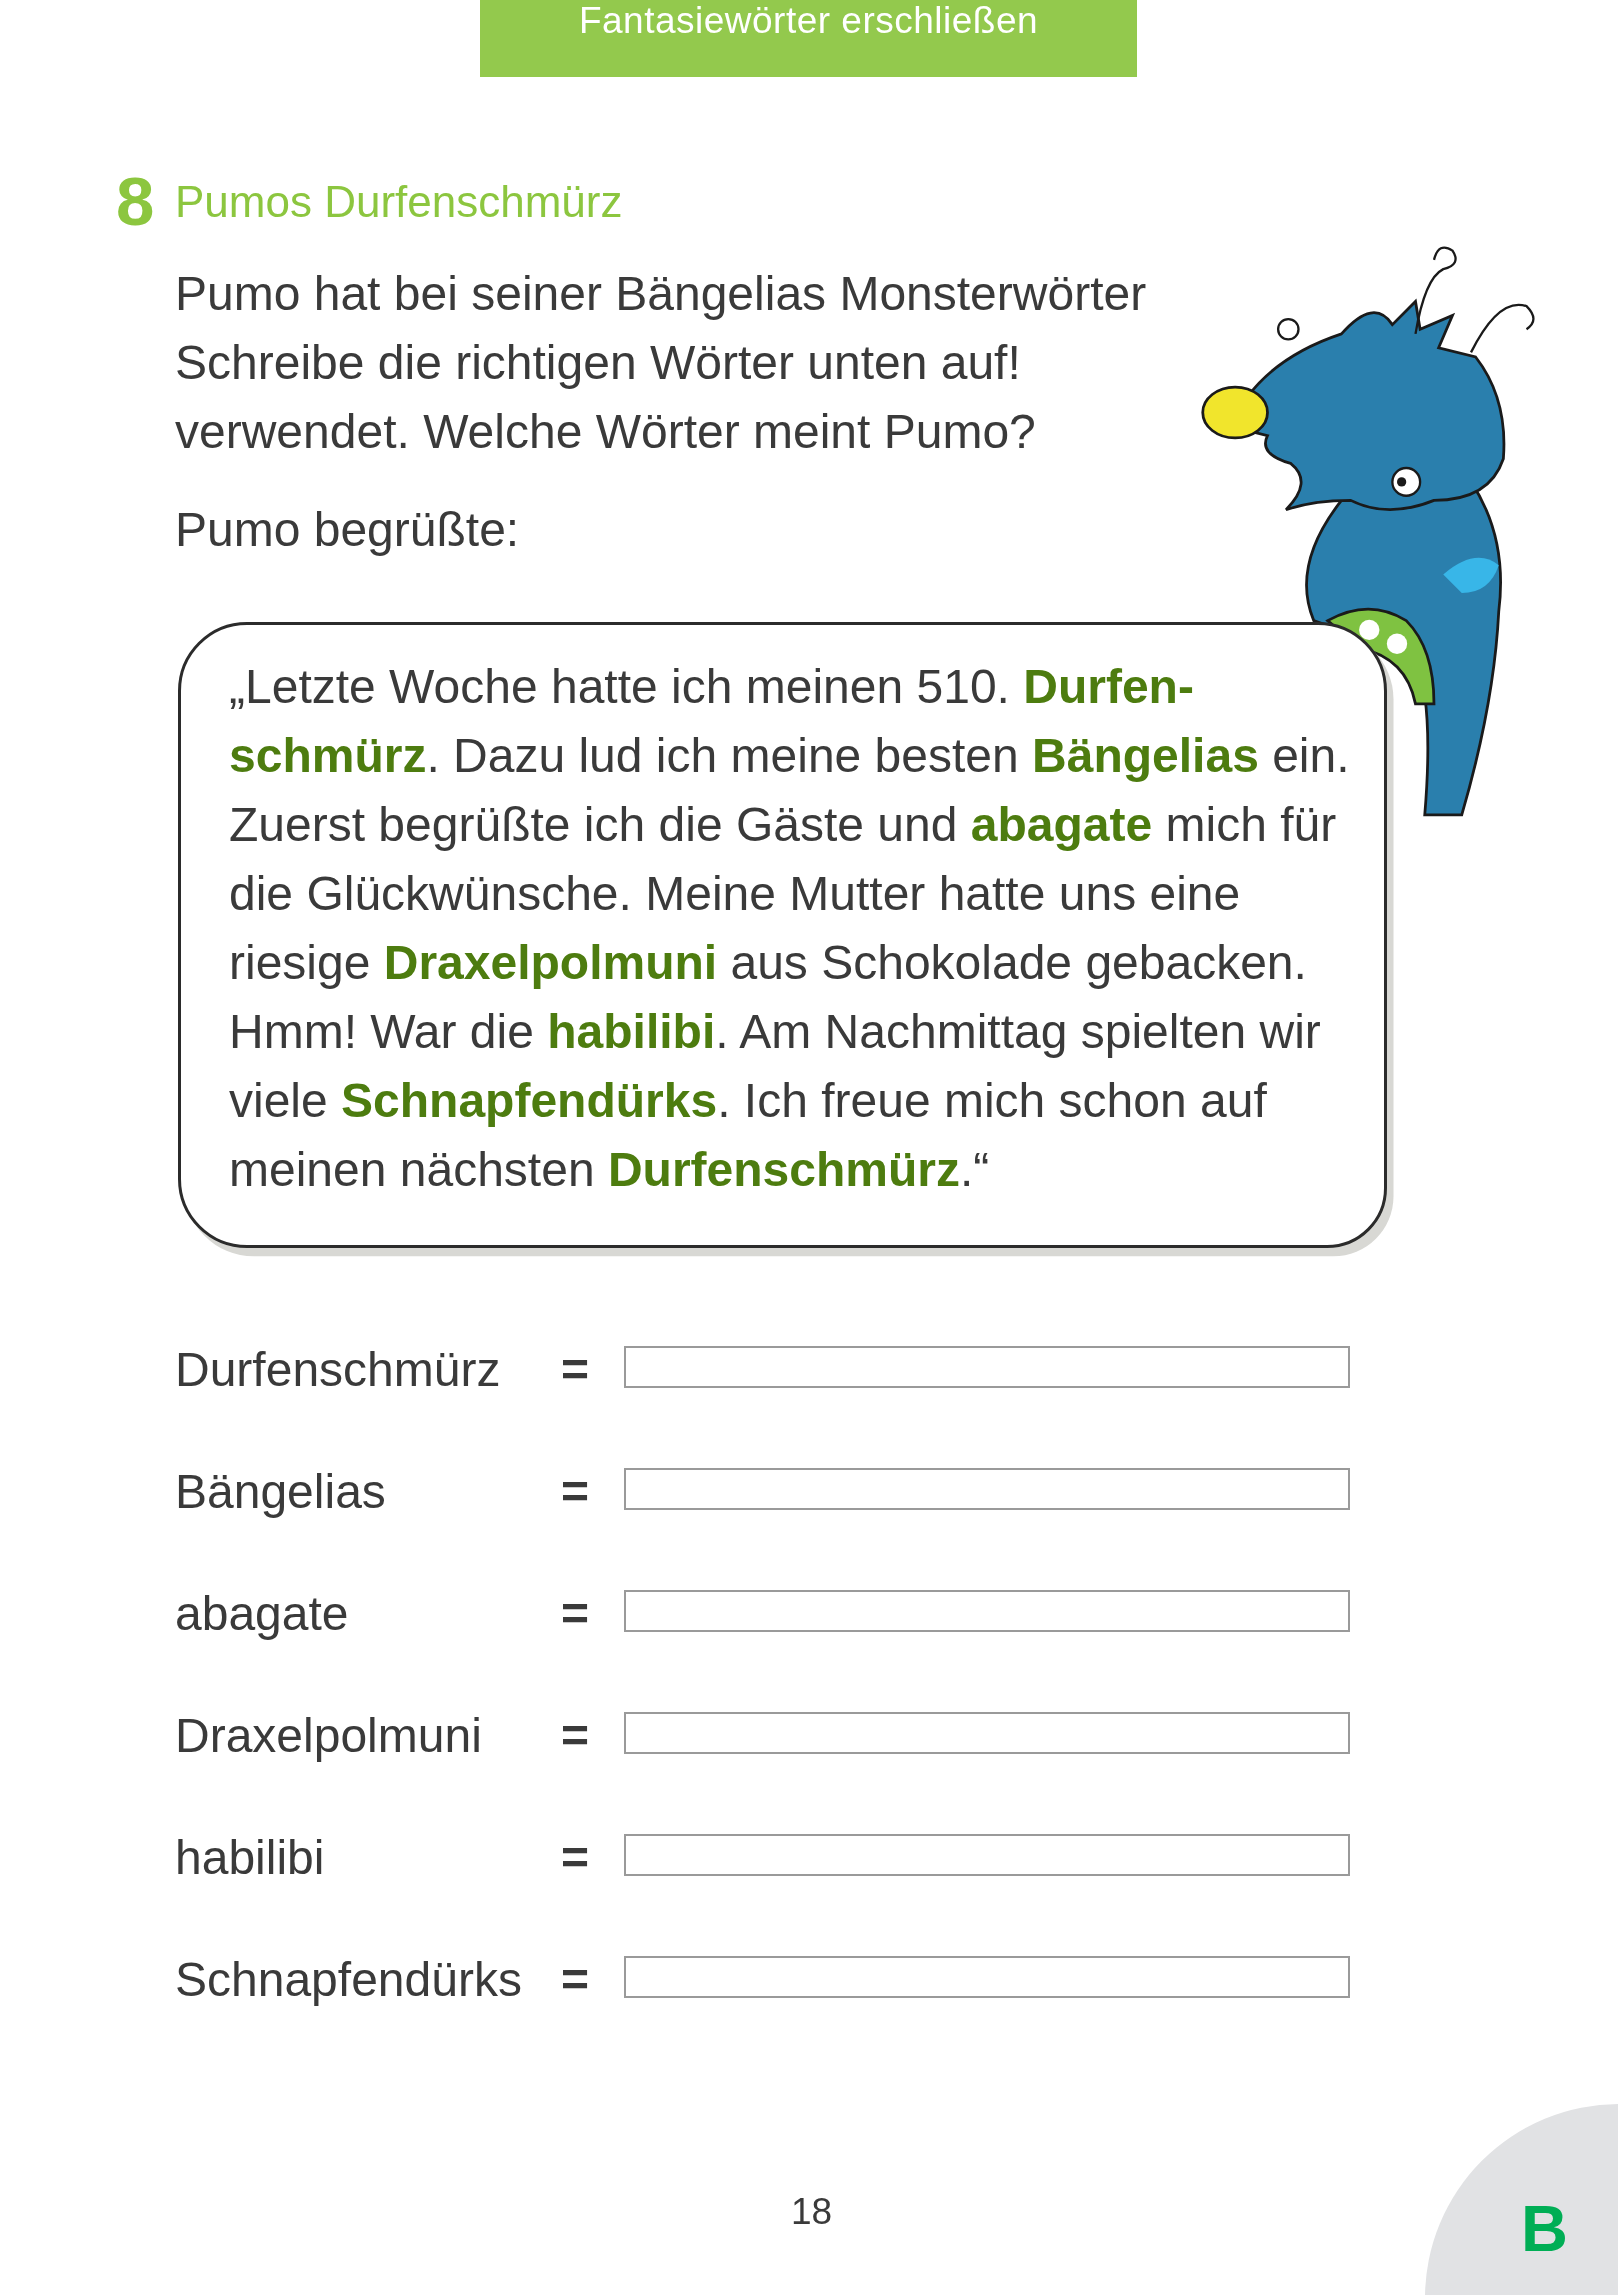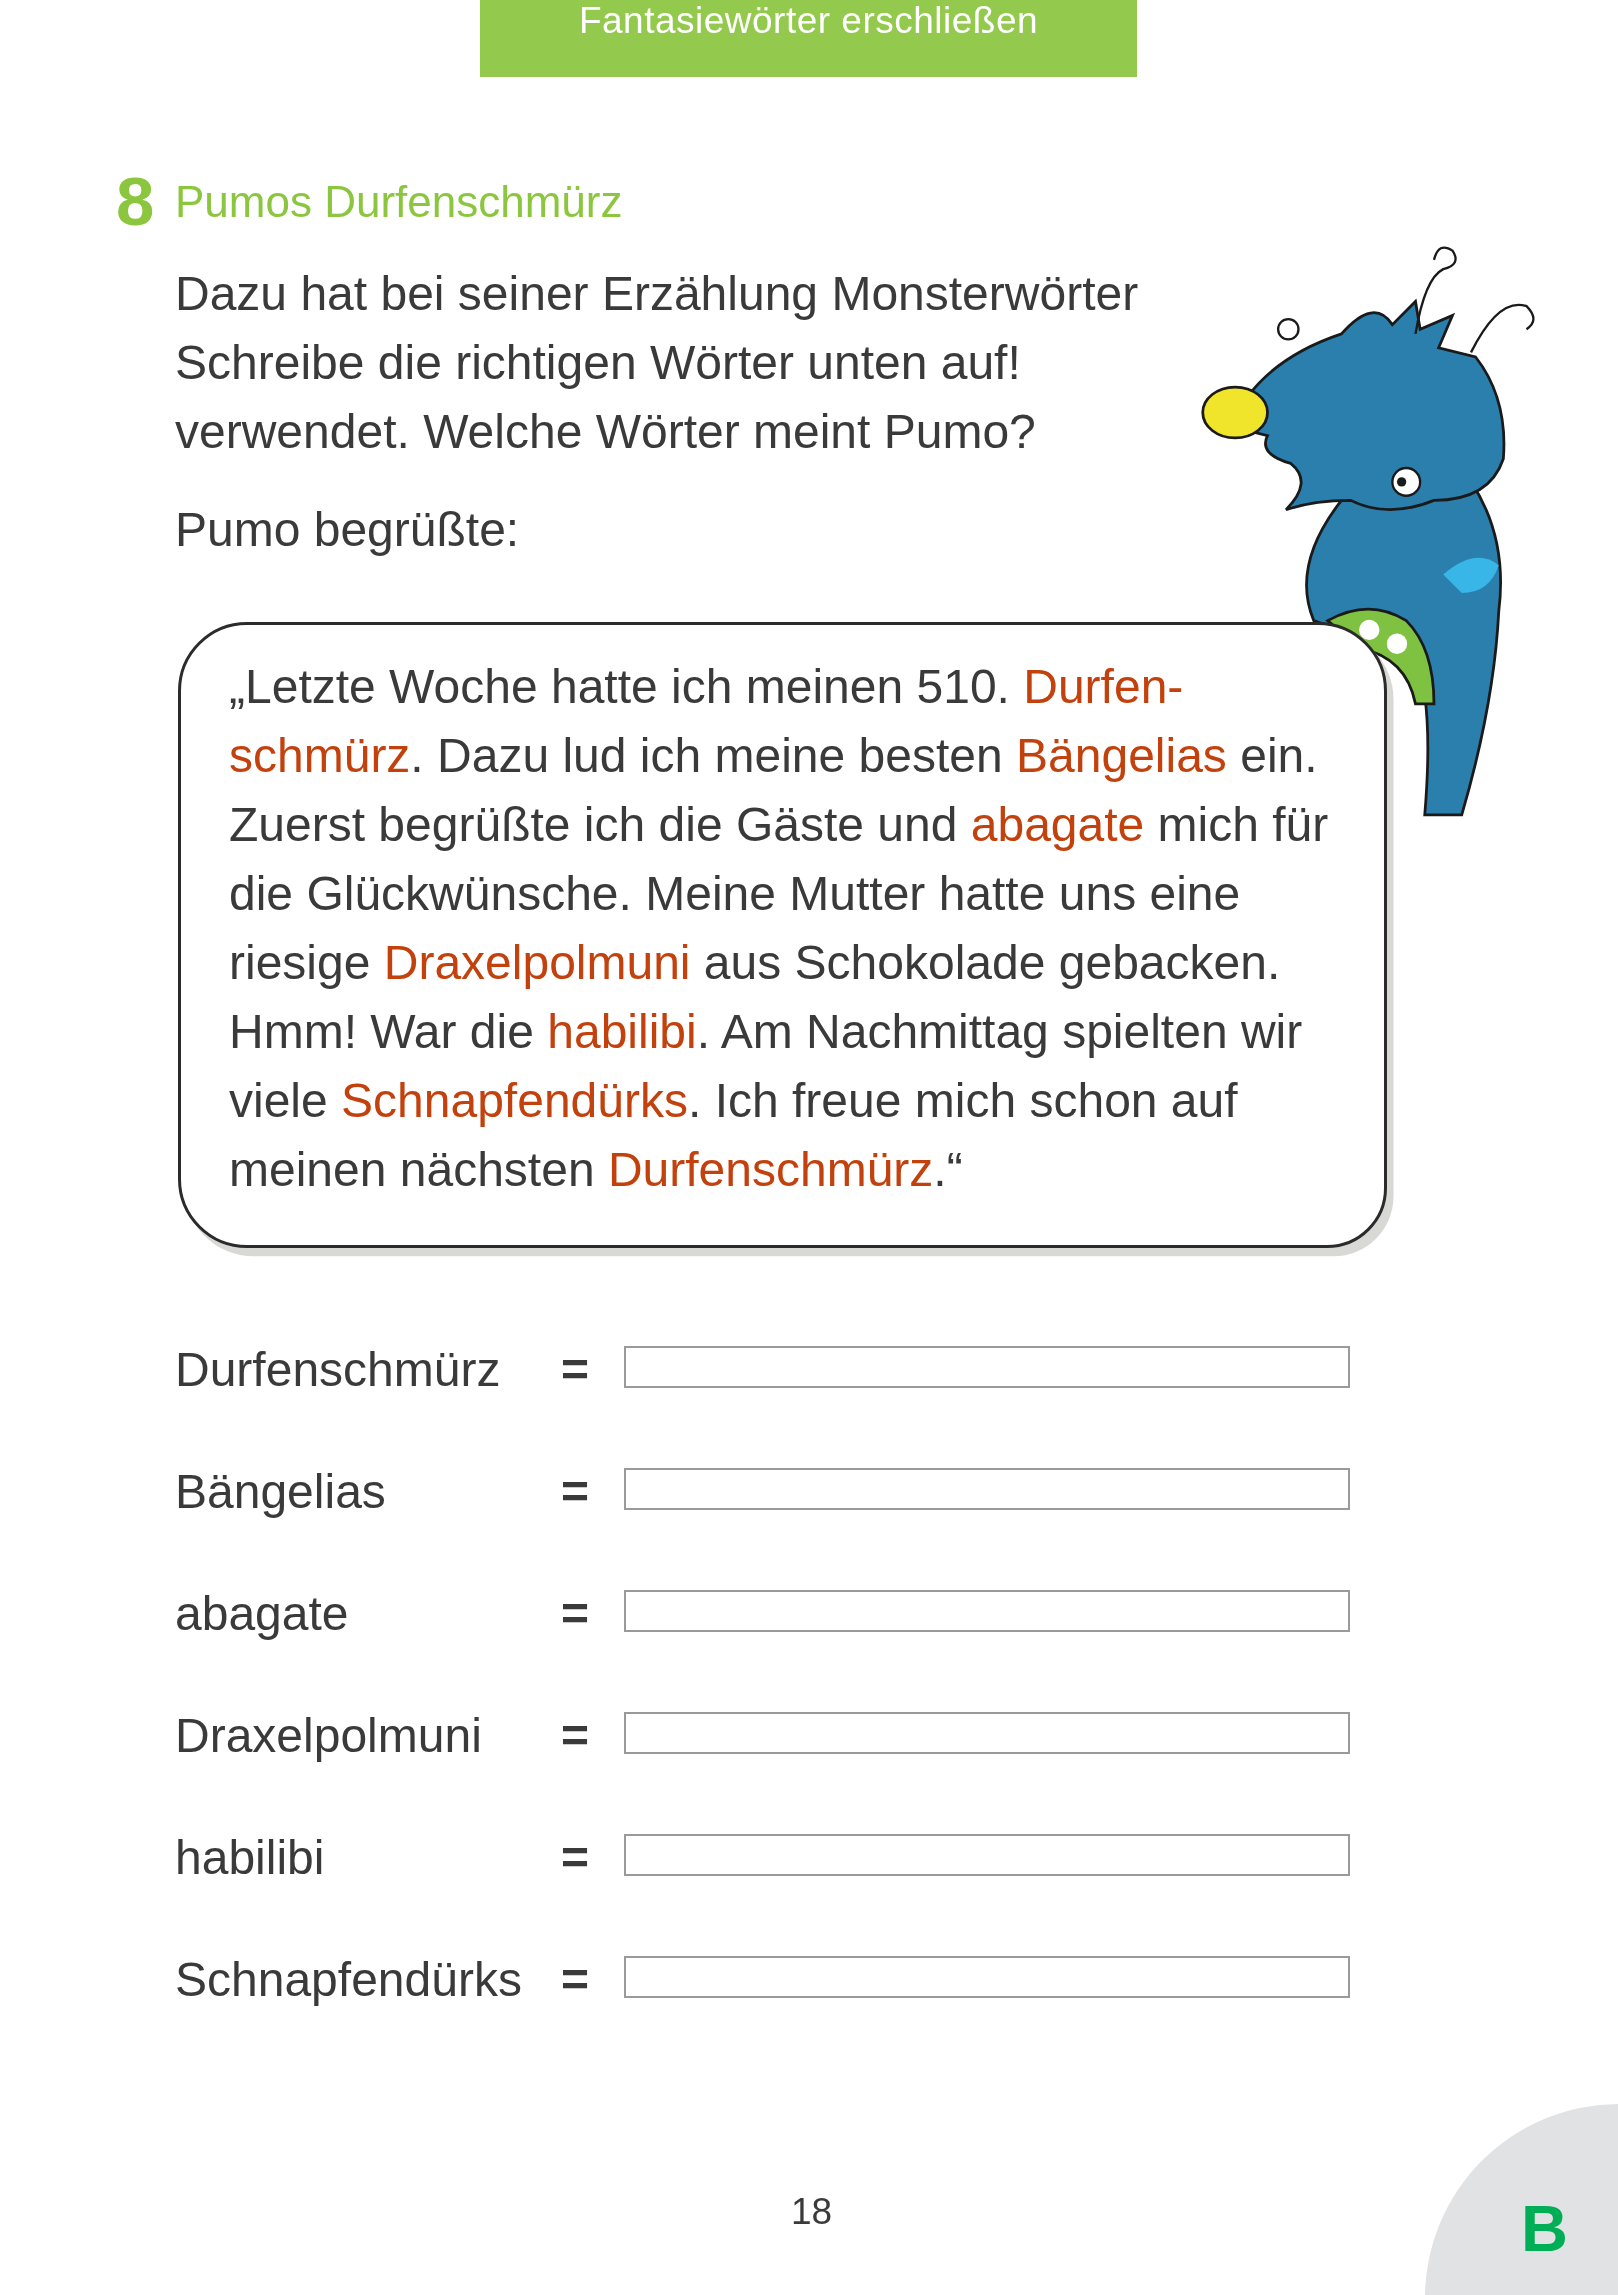--- a/index.html
+++ b/index.html
@@ -10,21 +10,21 @@
   .task-num { position:absolute; left:116px; top:162px; font-size:69px; font-weight:bold; color:#8cc63f; }
   .task-title { position:absolute; left:175px; top:166px; font-size:44px; font-weight:normal; color:#8cc63f;margin-top:11px; }
   .intro { position:absolute; left:175px; top:259px; width:1064px; font-size:48px; line-height:69px; }
   .intro p { margin:0; }
   .story-label { position:absolute; left:175px; top:502px; font-size:48px; }
   .bubble { position:absolute; left:178px; top:622px; width:1203px; height:620px;
          border:3.2px solid #2b2b2b; border-radius:69px 69px 60px 69px; background:#fff;
          box-shadow:6.5px 8.3px 0 #d8d8d4; }
   .bubble-tail { position:absolute; left:1157px; top:516px; width:0; height:0; }
   .bubble-text { position:absolute; left:229px; top:652px; width:1134px; font-size:48px; line-height:69px; color:#3a3a3a; }
-  .red { color:#c2410c; font-weight:normal; }
+  .red { color:#4d7c0f; font-weight:bold; }
   .rows { position:absolute; left:175px; top:1342px; width:1180px; }
   .row { position:relative; height:122px; }
   .row .label { position:absolute; left:0; top:0; font-size:48px; }
   .row .eq { position:absolute; left:386px; top:0; font-size:48px; font-weight:bold; }
   .row input { position:absolute; left:449px; top:3.7px; width:726px; height:42px; border:2.3px solid #9a9a9a;
          box-sizing:border-box; background:#fff; font-size:32px; }
   .page-num { position:absolute; left:791px; top:2191px; font-size:37px; color:#3a3a3a; }
   .corner { position:absolute; left:1425px; top:2104px; width:278px; height:324px; background:#e1e2e4;
          border-radius:194px 0 0 0; }
   .corner-letter { position:absolute; left:1521px; top:2191px; font-size:65px; font-weight:bold; color:#00ae55; }
@@ -33,21 +33,21 @@
 <body>
 
 <div class="header-bar">
   <span>Fantasiewörter erschließen</span>
 </div>
 
 <div class="task-num">8</div>
 <div class="task-title">Pumos Durfenschmürz</div>
 
 <div class="intro">
-  <p>Dazu hat bei seiner Erzählung Monsterwörter</p>
+  <p>Pumo hat bei seiner Bängelias Monsterwörter</p>
   <p>Schreibe die richtigen Wörter unten auf!</p>
   <p>verwendet. Welche Wörter meint Pumo?</p>
 </div>
 
 <div class="story-label">Pumo begrüßte:</div>
 
 <svg style="position:absolute;left:1175px;top:241px" width="370" height="602" viewBox="0 0 800 1300">
   <path d="M300 820 Q250 700 360 560 Q500 470 640 520 Q720 640 700 800 Q690 1000 620 1240 L540 1240 Q560 1000 520 900 Z" fill="#2a7fad" stroke="#1a1a1a" stroke-width="6"></path>
   <path d="M120 400 Q180 260 360 200 Q430 120 470 180 L520 130 L530 190 L600 160 L570 230 L650 250 Q720 340 710 470 Q680 560 560 560 Q460 600 380 560 Q300 560 240 580 Q300 520 250 480 Q180 460 200 420 Z" fill="#2a7fad" stroke="#1a1a1a" stroke-width="6"></path>
   <ellipse cx="130" cy="370" rx="70" ry="55" fill="#f1e52c" stroke="#1a1a1a" stroke-width="6"></ellipse>

